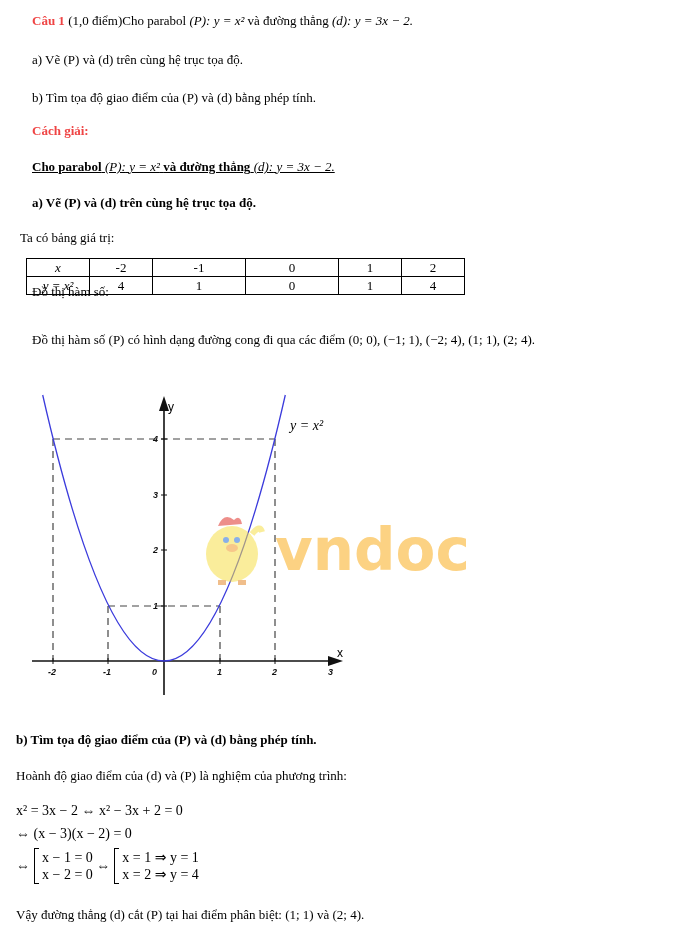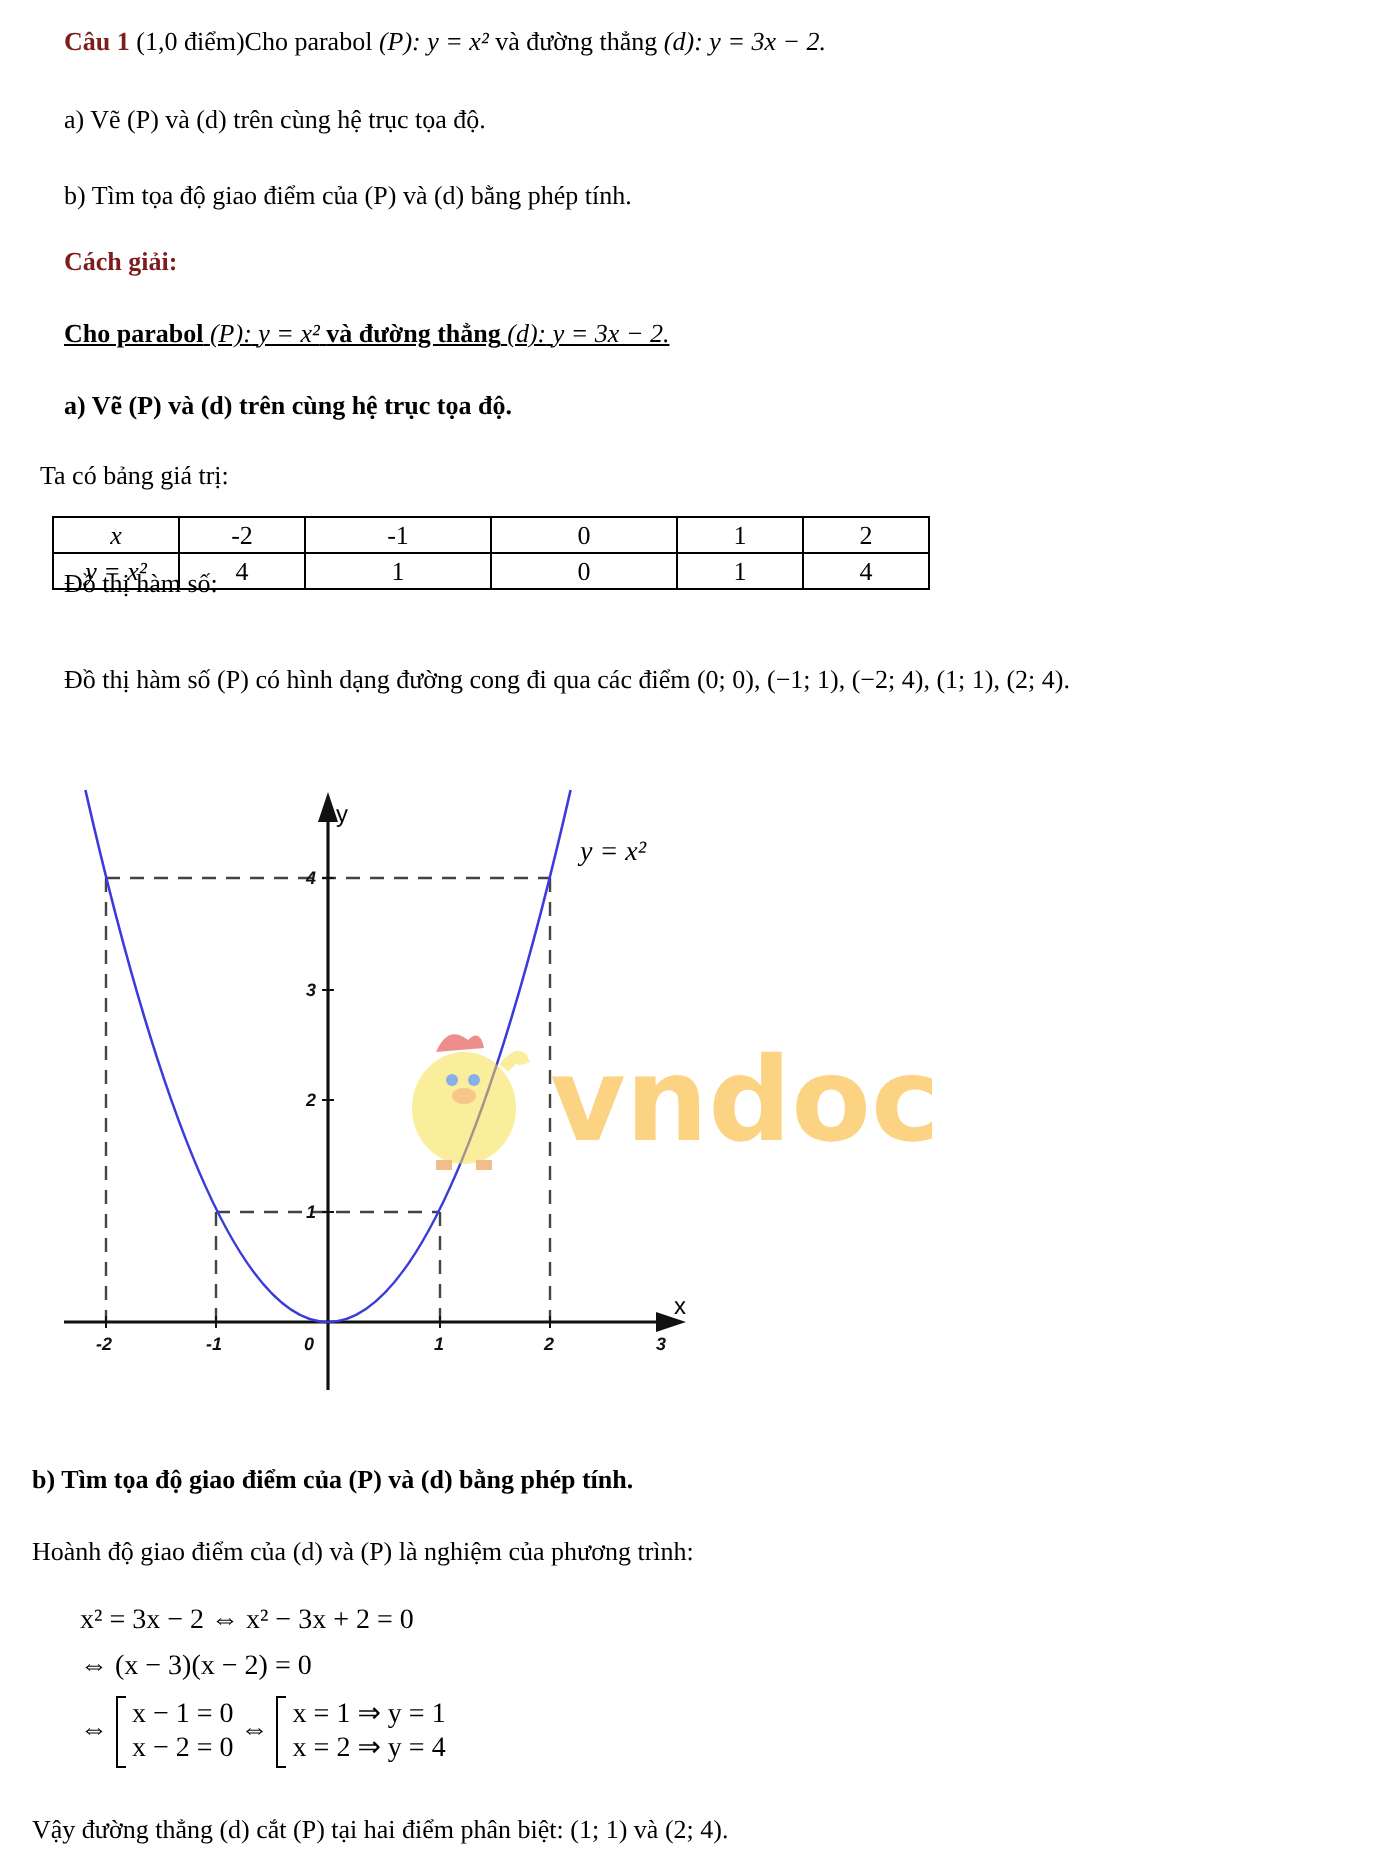--- a/index.html
+++ b/index.html
@@ -2,32 +2,32 @@
 <html><head>
 <meta charset="utf-8">
 <style>
   html, body { margin: 0; padding: 0; background: #ffffff; }
   body {
     width: 700px; height: 930px; position: relative; overflow: hidden;
     font-family: "Liberation Serif", "DejaVu Serif", serif;
     color: #000; font-size: 13px;
   }
   .line { position: absolute; left: 32px; white-space: nowrap; line-height: 18px; }
-  .blue { color: #7f1d1d; font-weight: bold; }
+  .blue { color: #ef4444; font-weight: bold; }
   .bold { font-weight: bold; }
   .m { font-style: italic; }
 
   table.vals {
     position: absolute; left: 26px; top: 258px;
     border-collapse: collapse; font-size: 13px;
   }
   table.vals td {
     border: 1px solid #000; text-align: center; height: 17px; padding: 0;
   }
-  .math-block { position: absolute; left: 16px; font-family: "Liberation Serif", serif; font-size: 14px; margin-left: 24px; }
+  .math-block { position: absolute; left: 16px; font-family: "Liberation Serif", serif; font-size: 14px; }
   .bracket {
     display: inline-block; vertical-align: middle; border-left: 1.5px solid #000;
     border-top: 1.5px solid #000; border-bottom: 1.5px solid #000; width: 4px; height: 34px;
   }
   .stack { display: inline-block; vertical-align: middle; line-height: 17px; }
   svg.graph { position: absolute; left: 0; top: 380px; }
   .watermark { position: absolute; left: 190px; top: 504px; }
 </style>
 </head>
 <body>

